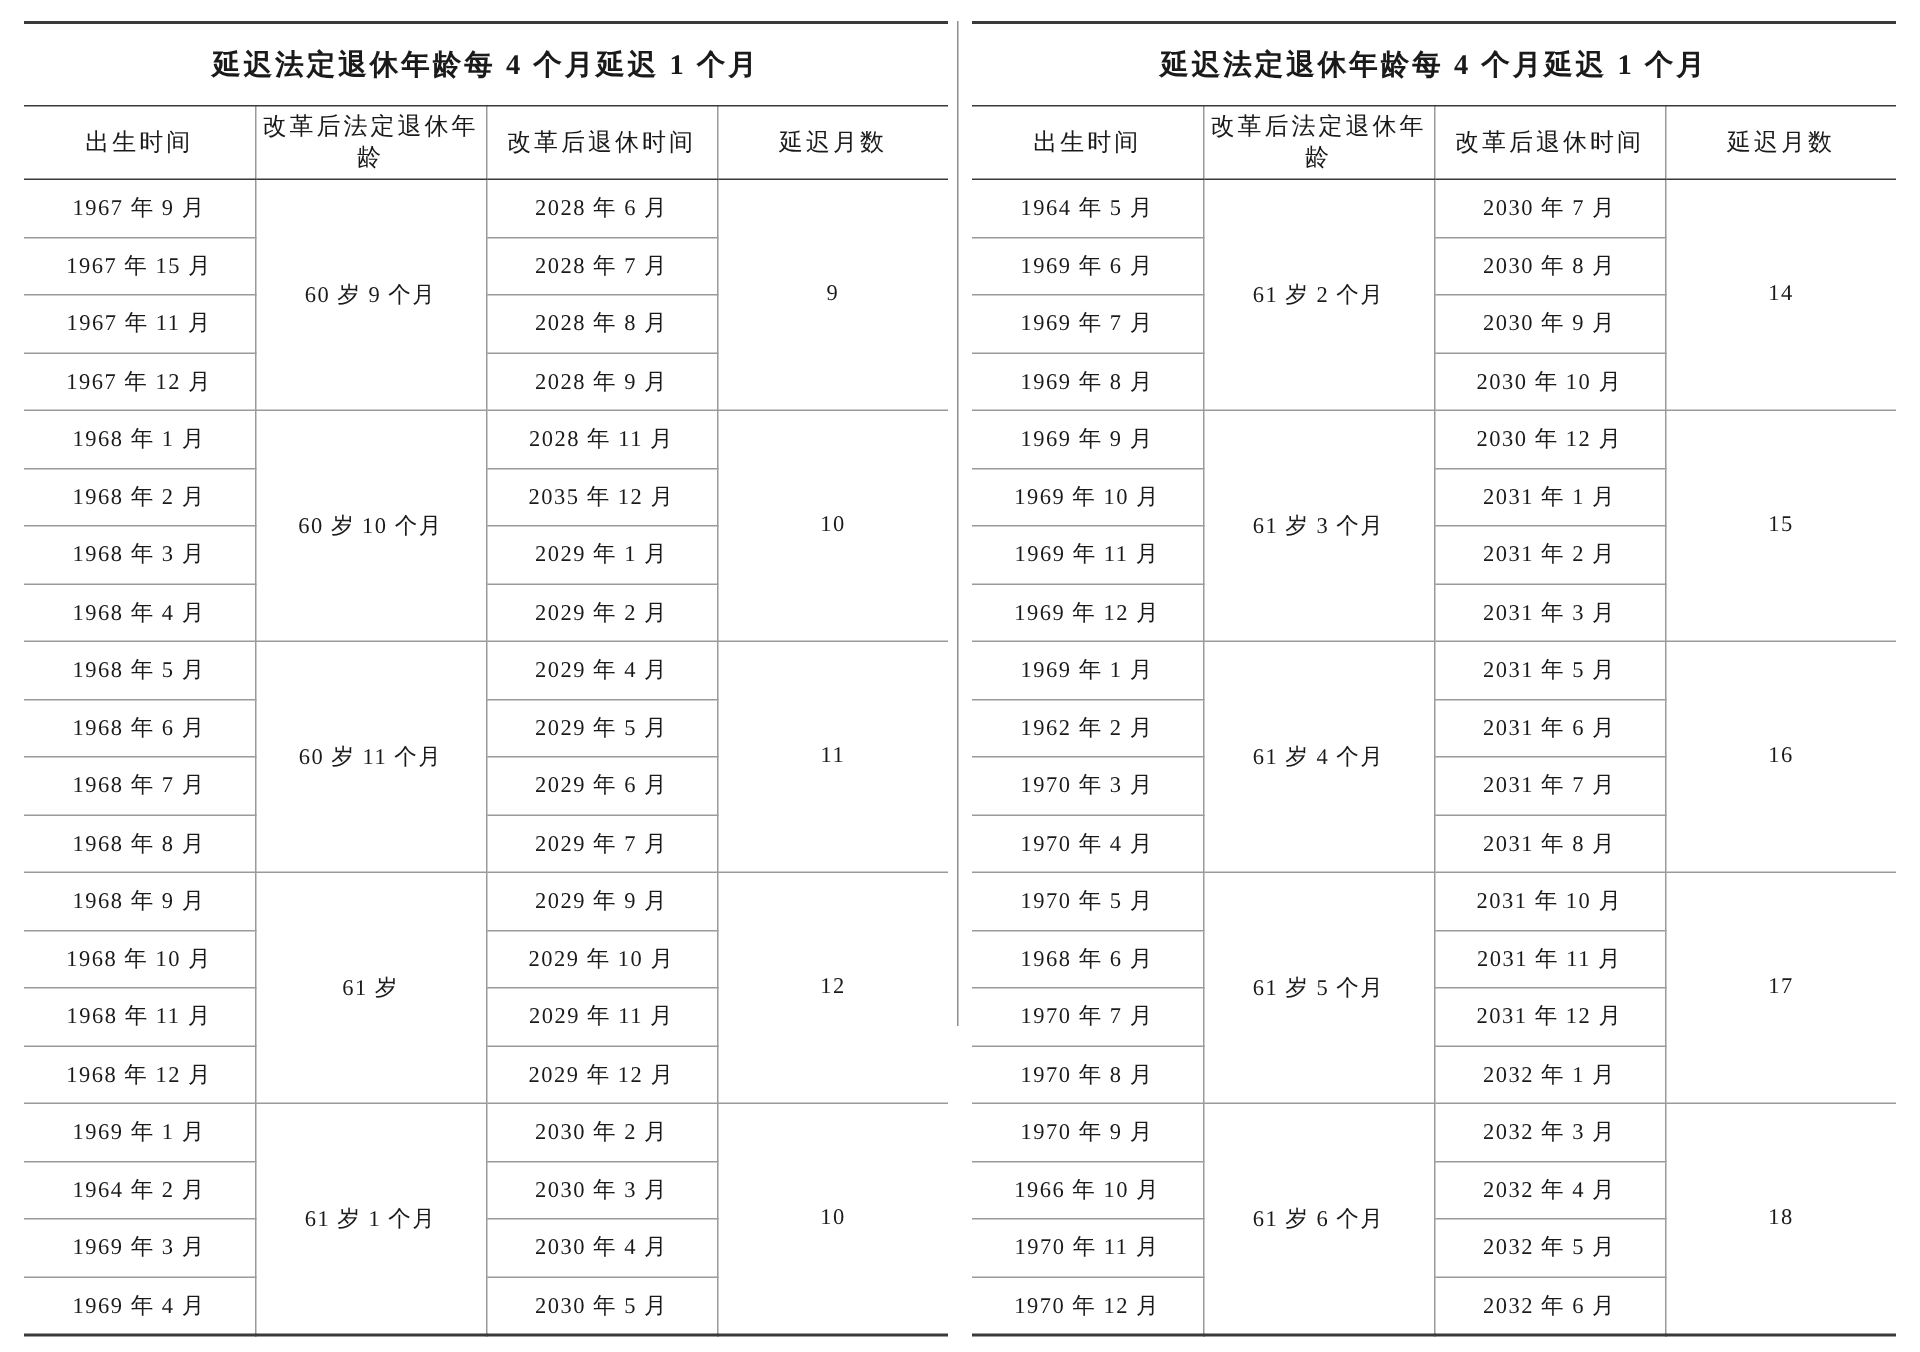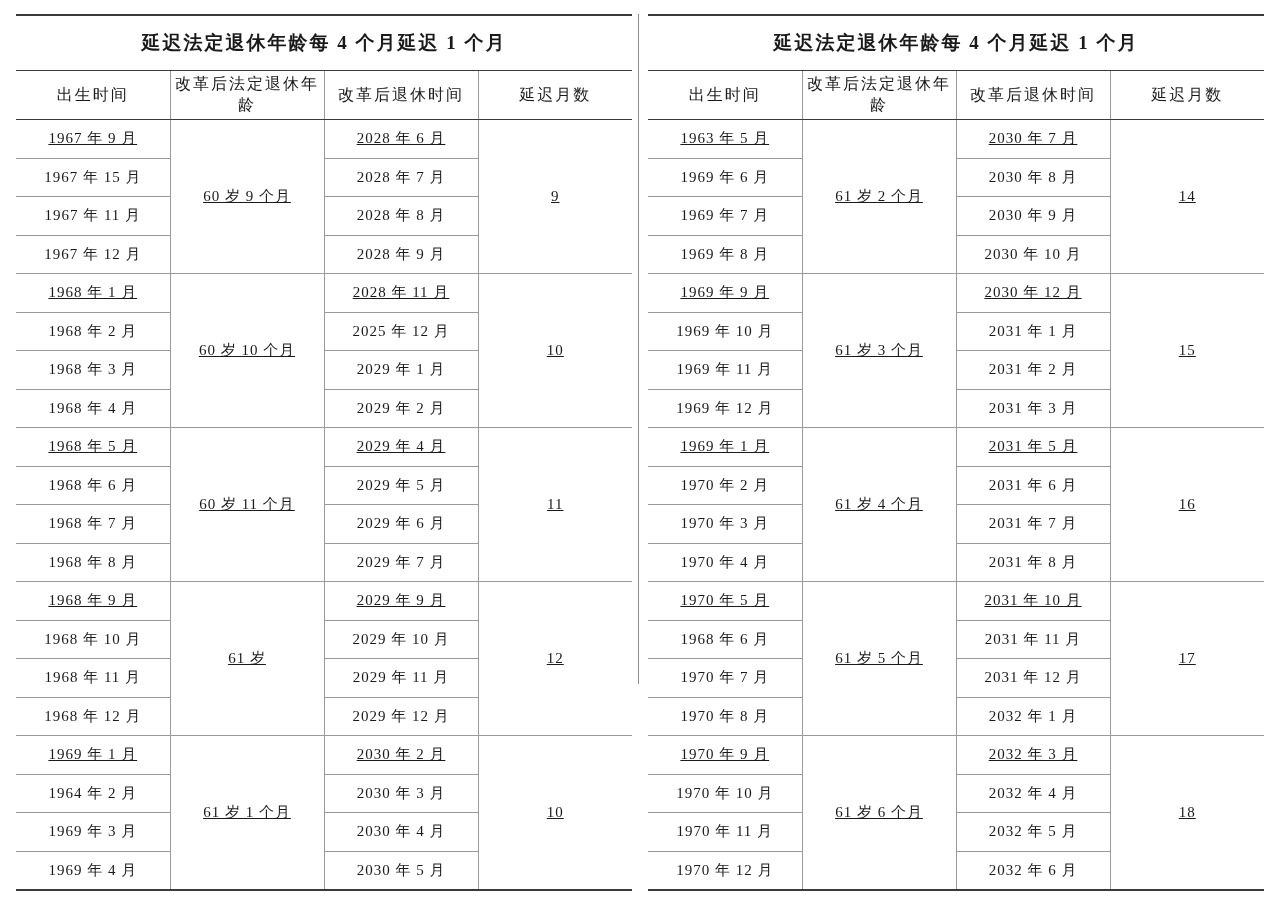--- a/index.html
+++ b/index.html
@@ -74,21 +74,20 @@
   }
   table.tbl tr.head-row td.hlast {
     border-right: none;
   }
   table.tbl td.c-birth { width: 140px; border-left: none; }
   table.tbl td.c-age { width: 195px; }
   table.tbl td.c-retire { width: 190px; margin-top: 40px; }
   table.tbl td.c-delay { width: 91px; border-right: none; }
   table.tbl tr.group-start td {
     border-top: 1px solid #3a3a3a;
-    text-decoration: underline;
   }
   .divider {
     position: absolute;
     left: 638px;
     top: 14px;
     bottom: 10px;
     width: 1px;
     background: #8e8e8e;
   }
 </style>
@@ -130,21 +129,21 @@
         </tr>
 
         <tr class="group-start">
           <td class="c-birth">1968 年 1 月</td>
           <td class="c-age" rowspan="4">60 岁 10 个月</td>
           <td class="c-retire">2028 年 11 月</td>
           <td class="c-delay" rowspan="4">10</td>
         </tr>
         <tr>
           <td class="c-birth">1968 年 2 月</td>
-          <td class="c-retire">2025 年 12 月</td>
+          <td class="c-retire">2035 年 12 月</td>
         </tr>
         <tr>
           <td class="c-birth">1968 年 3 月</td>
           <td class="c-retire">2029 年 1 月</td>
         </tr>
         <tr>
           <td class="c-birth">1968 年 4 月</td>
           <td class="c-retire">2029 年 2 月</td>
         </tr>
 
@@ -217,21 +216,21 @@
           <td colspan="4">延迟法定退休年龄每 4 个月延迟 1 个月</td>
         </tr>
         <tr class="head-row">
           <td class="c-birth hcell hfirst">出生时间</td>
           <td class="c-age hcell">改革后法定退休年龄</td>
           <td class="c-retire hcell">改革后退休时间</td>
           <td class="c-delay hcell hlast">延迟月数</td>
         </tr>
 
         <tr class="group-start">
-          <td class="c-birth">1963 年 5 月</td>
+          <td class="c-birth">1964 年 5 月</td>
           <td class="c-age" rowspan="4">61 岁 2 个月</td>
           <td class="c-retire">2030 年 7 月</td>
           <td class="c-delay" rowspan="4">14</td>
         </tr>
         <tr>
           <td class="c-birth">1969 年 6 月</td>
           <td class="c-retire">2030 年 8 月</td>
         </tr>
         <tr>
           <td class="c-birth">1969 年 7 月</td>
@@ -261,21 +260,21 @@
           <td class="c-retire">2031 年 3 月</td>
         </tr>
 
         <tr class="group-start">
           <td class="c-birth">1969 年 1 月</td>
           <td class="c-age" rowspan="4">61 岁 4 个月</td>
           <td class="c-retire">2031 年 5 月</td>
           <td class="c-delay" rowspan="4">16</td>
         </tr>
         <tr>
-          <td class="c-birth">1970 年 2 月</td>
+          <td class="c-birth">1962 年 2 月</td>
           <td class="c-retire">2031 年 6 月</td>
         </tr>
         <tr>
           <td class="c-birth">1970 年 3 月</td>
           <td class="c-retire">2031 年 7 月</td>
         </tr>
         <tr>
           <td class="c-birth">1970 年 4 月</td>
           <td class="c-retire">2031 年 8 月</td>
         </tr>
@@ -299,21 +298,21 @@
           <td class="c-retire">2032 年 1 月</td>
         </tr>
 
         <tr class="group-start">
           <td class="c-birth">1970 年 9 月</td>
           <td class="c-age" rowspan="4">61 岁 6 个月</td>
           <td class="c-retire">2032 年 3 月</td>
           <td class="c-delay" rowspan="4">18</td>
         </tr>
         <tr>
-          <td class="c-birth">1970 年 10 月</td>
+          <td class="c-birth">1966 年 10 月</td>
           <td class="c-retire">2032 年 4 月</td>
         </tr>
         <tr>
           <td class="c-birth">1970 年 11 月</td>
           <td class="c-retire">2032 年 5 月</td>
         </tr>
         <tr>
           <td class="c-birth">1970 年 12 月</td>
           <td class="c-retire">2032 年 6 月</td>
         </tr>

